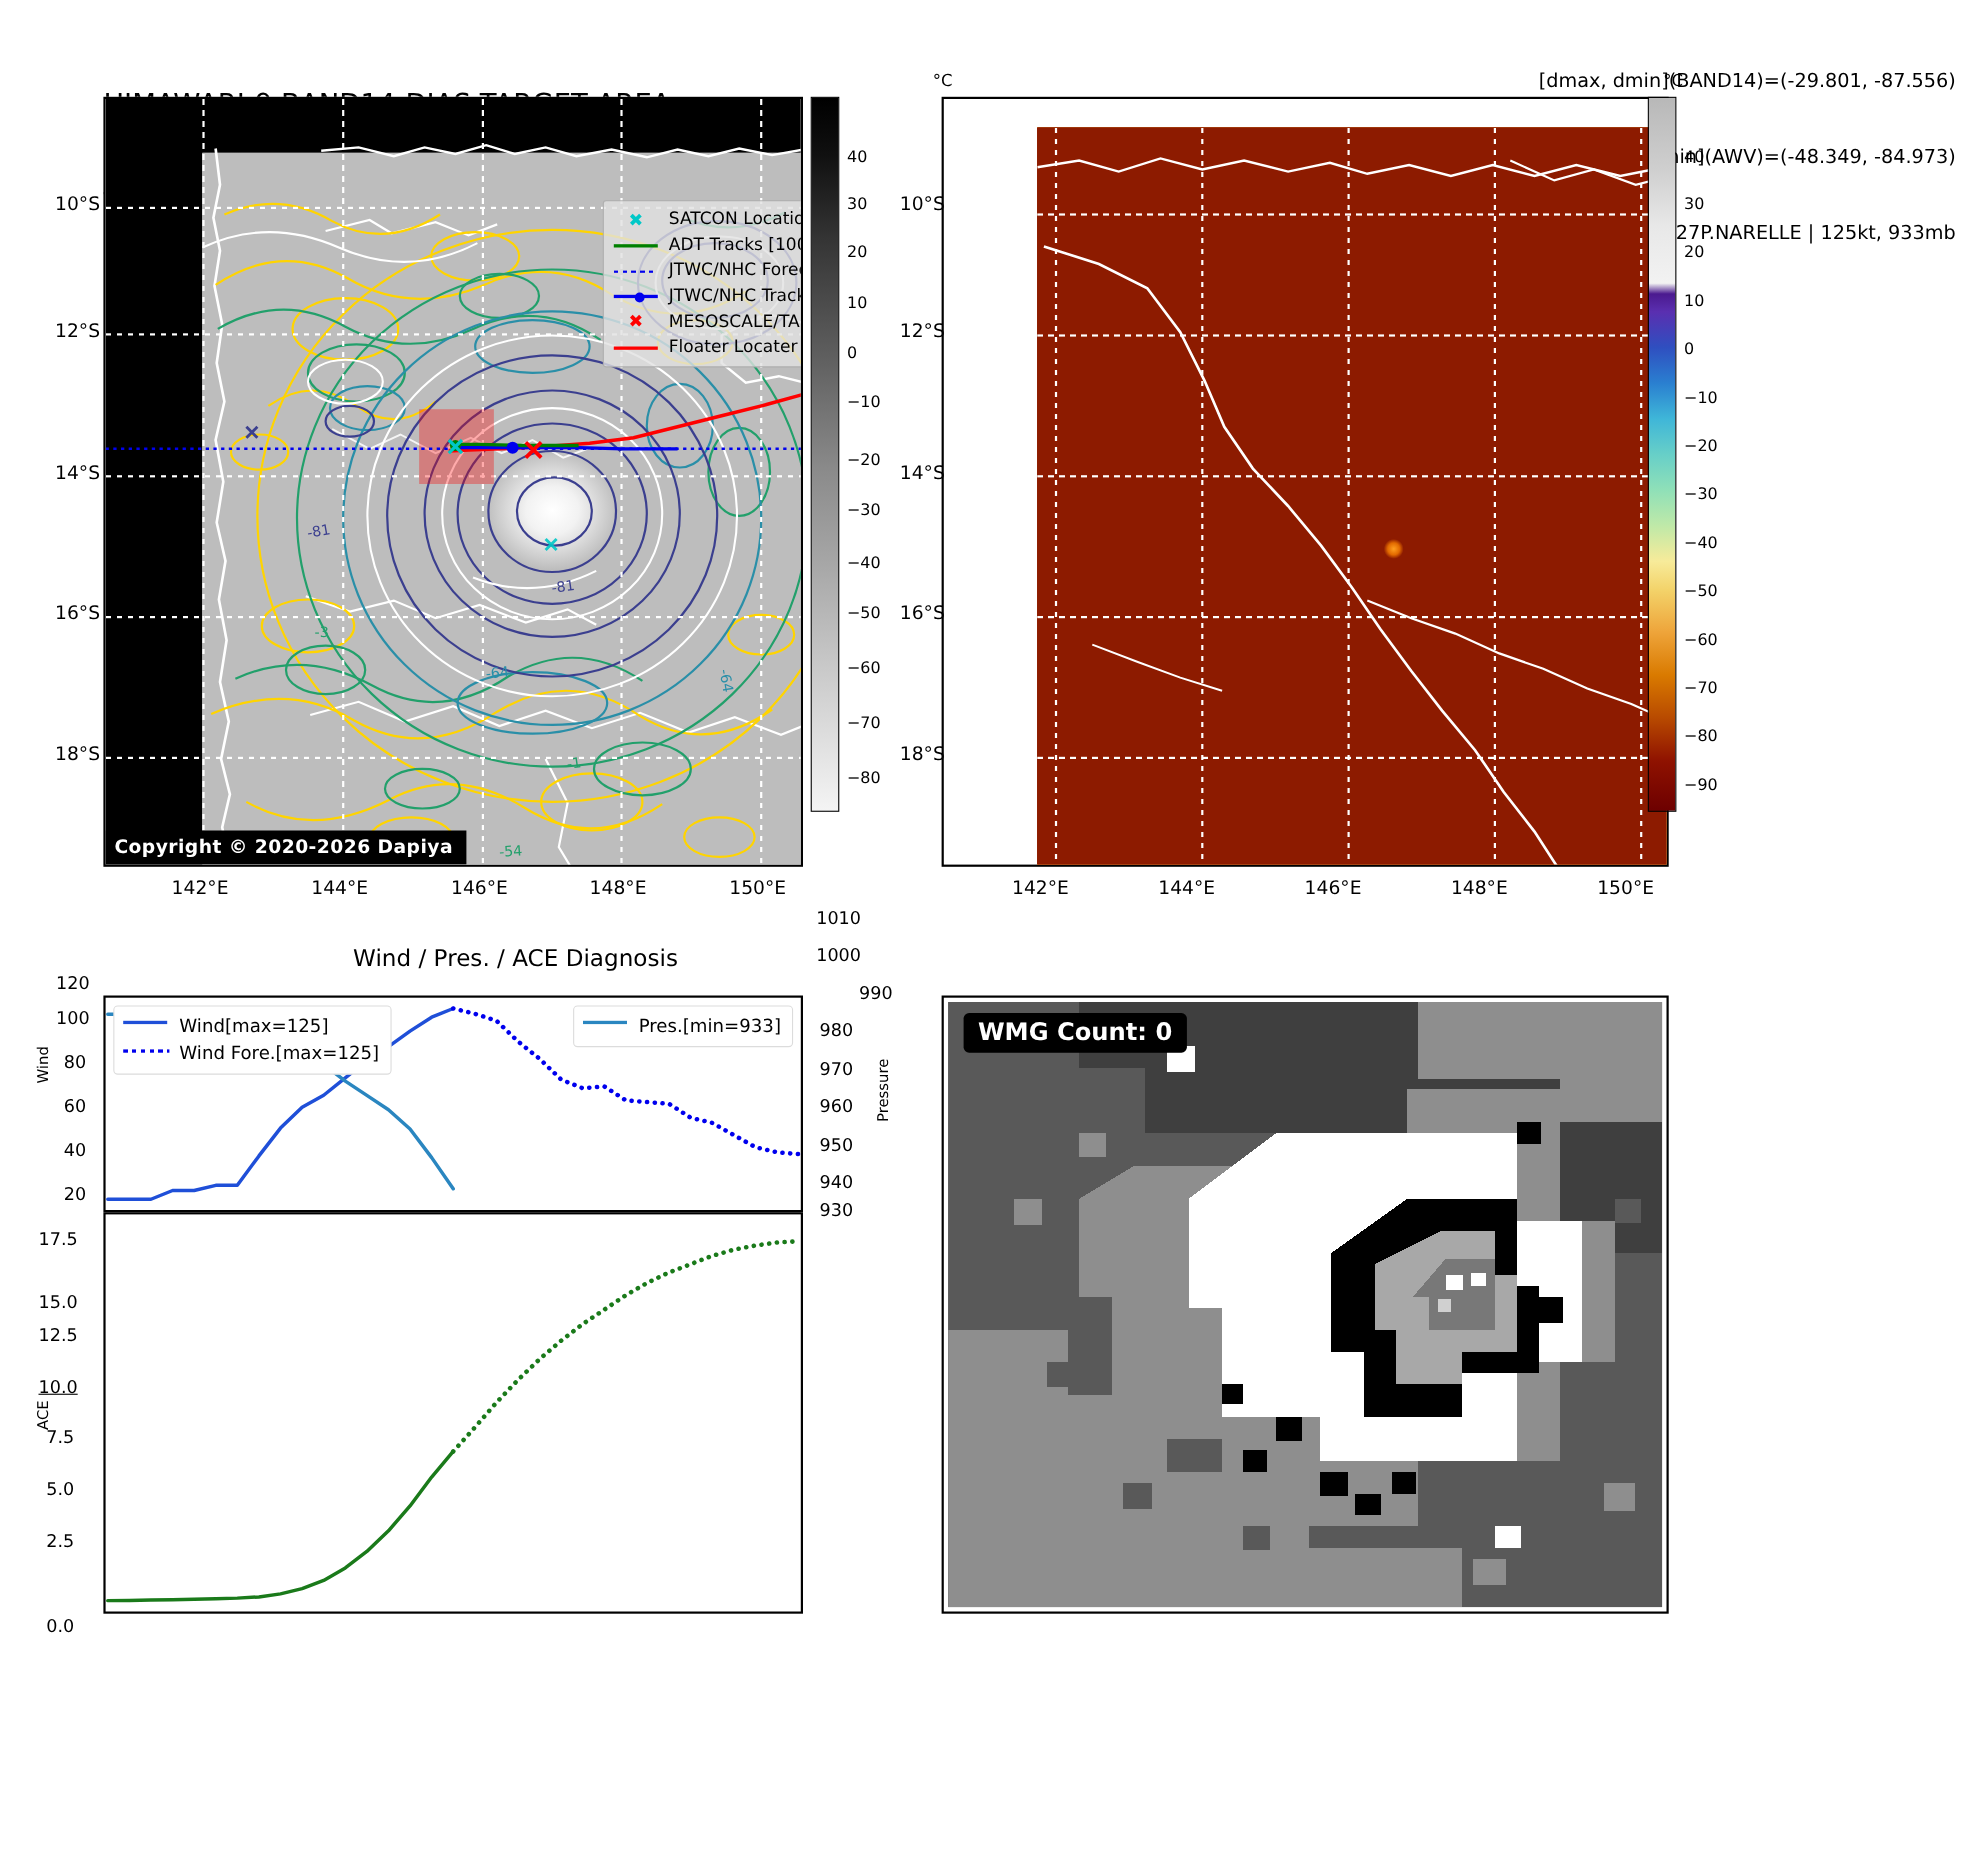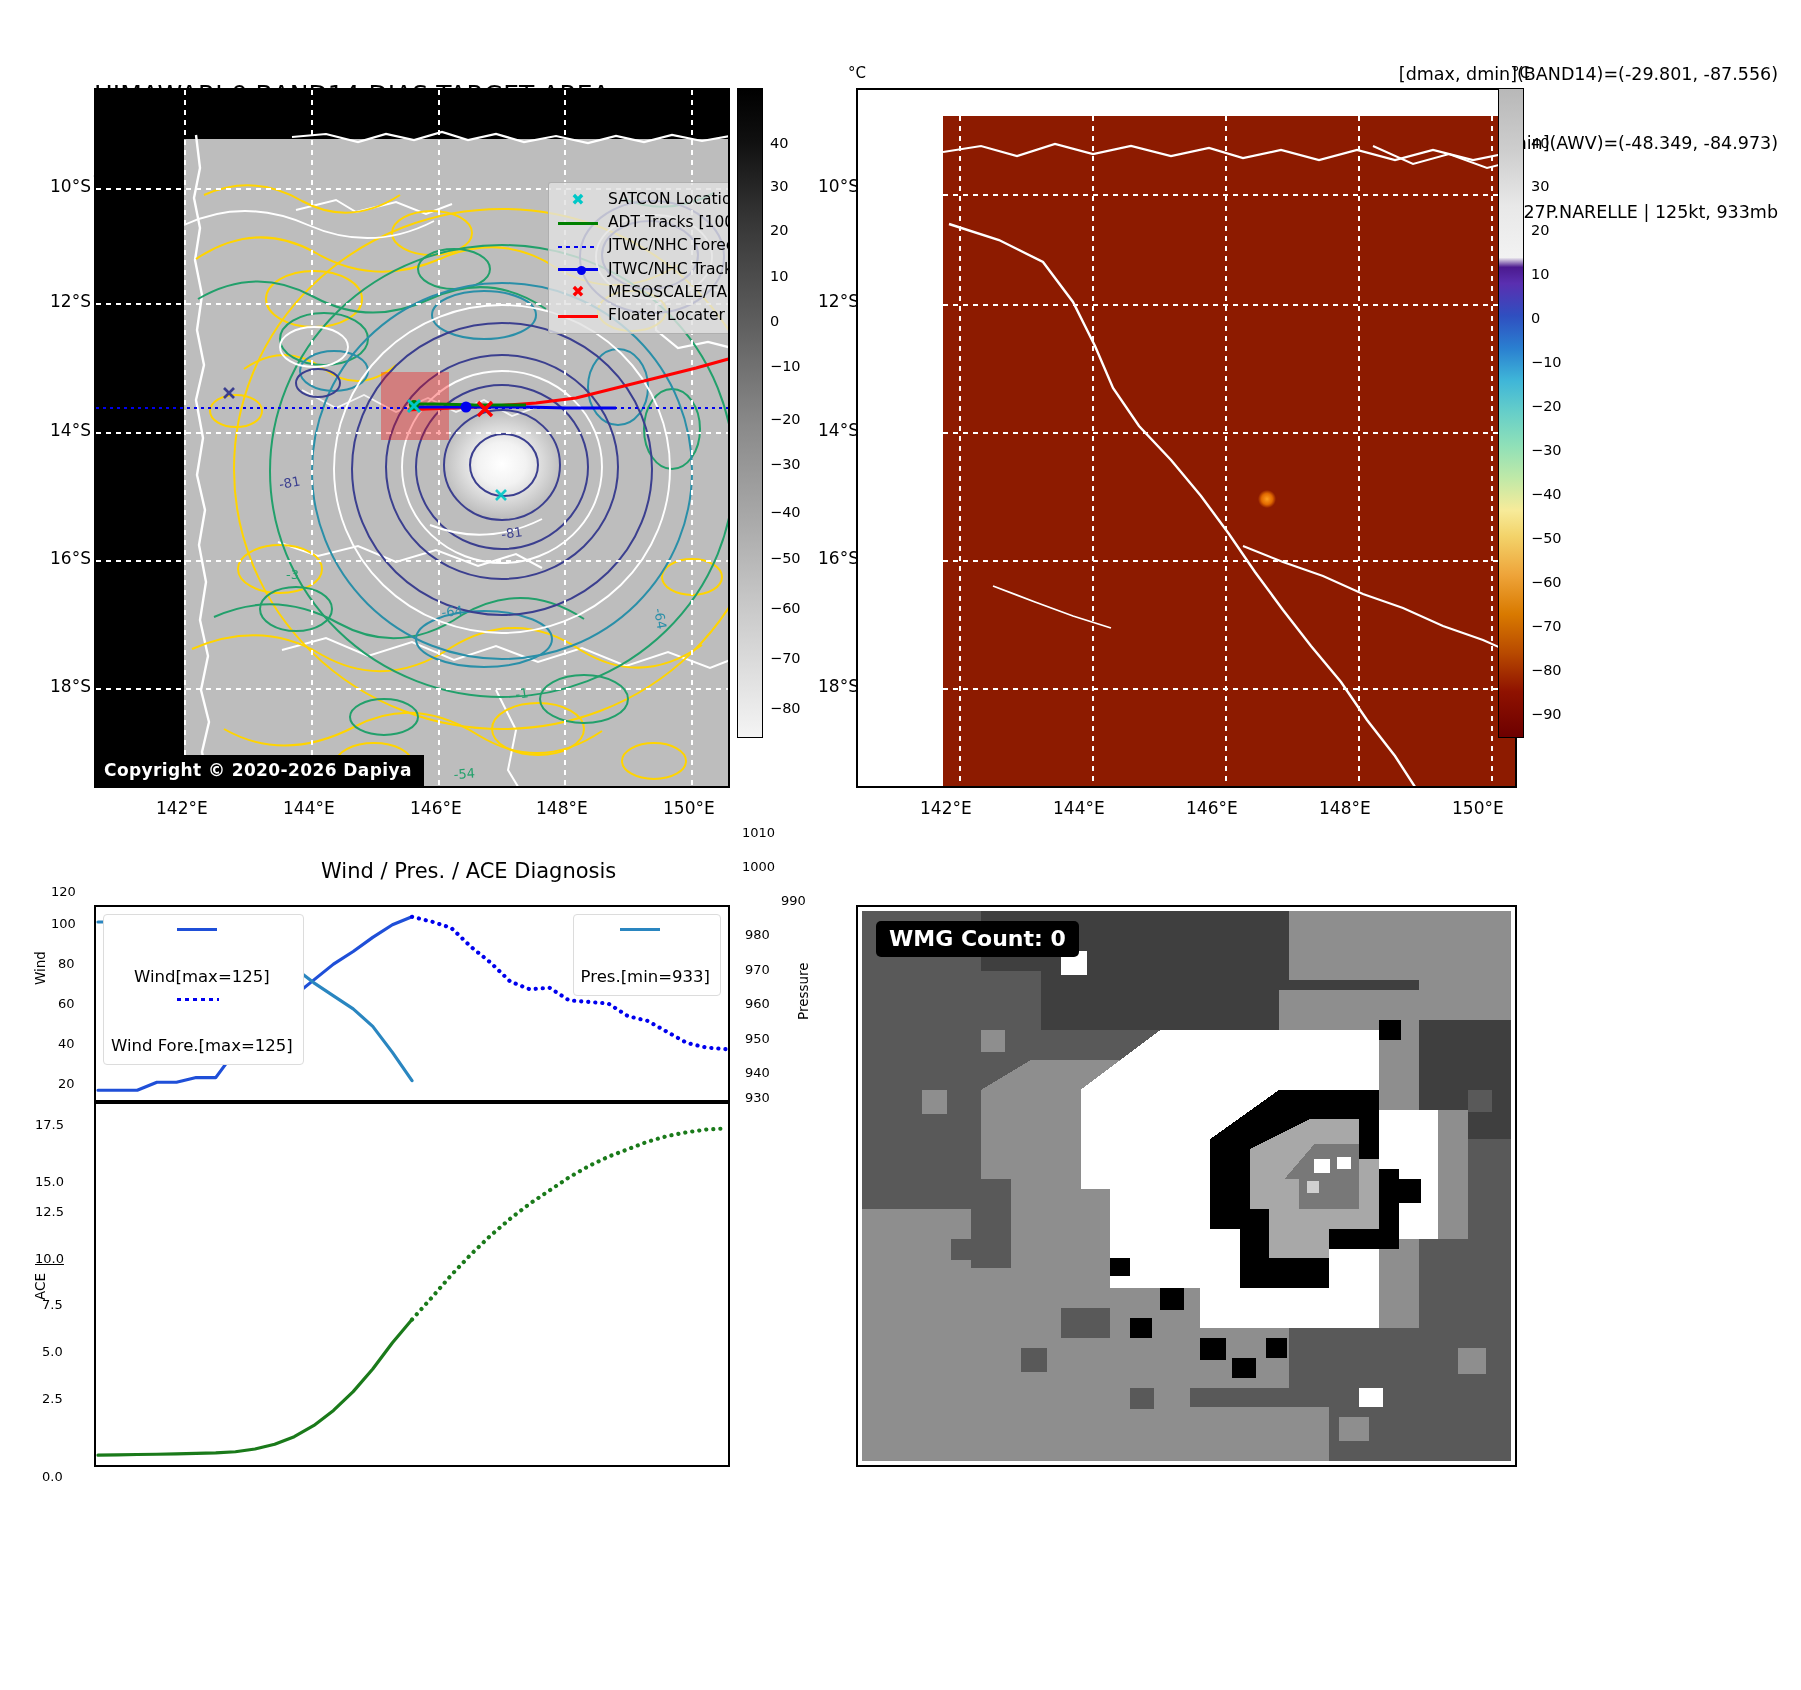--- a/index.html
+++ b/index.html
@@ -3,21 +3,21 @@
 <meta charset="utf-8">
 <style>
   html,body{margin:0;padding:0;background:#ffffff;}
   body{width:1801px;height:1690px;font-family:"DejaVu Sans",sans-serif;color:#000;position:relative;overflow:hidden;}
   .page{position:absolute;inset:0;}
 
   
   .ttl{position:absolute;font-size:25px;line-height:30px;white-space:pre;}
   .hdr-right{position:absolute;right:23px;top:17px;text-align:right;font-size:17.5px;line-height:23px;white-space:pre;}
   .tick{position:absolute;font-size:17px;white-space:nowrap;}
-  .tickC{position:absolute;font-size:13px;white-space:nowrap;}
+  .tickC{position:absolute;font-size:16px;white-space:nowrap;}
   .cbunit{position:absolute;font-size:15px;}
 
   
   .frame{position:absolute;box-sizing:border-box;border:2.5px solid #000;background:#fff;}
 
   
   #tl{left:94px;top:88px;width:636px;height:700px;overflow:hidden;}
   #tl .sea{position:absolute;left:0;top:0;width:100%;height:100%;
     background:#000;}
   #tl .irbody{position:absolute;left:88px;top:49px;width:548px;height:651px;
@@ -69,21 +69,21 @@
   #tr .grid{position:absolute;}
   #tr .gh{height:2px;left:85px;right:0;background:repeating-linear-gradient(to right,#fff 0 5px,transparent 5px 10px);}
   #tr .gv{width:2px;top:26px;bottom:0;background:repeating-linear-gradient(to bottom,#fff 0 5px,transparent 5px 10px);}
 
   
   #bl-wind{left:94px;top:905px;width:636px;height:197px;}
   #bl-ace{left:94px;top:1102px;width:636px;height:365px;}
   .chtitle{position:absolute;font-size:21px;}
   .lg{position:absolute;background:#fff;border:1.6px solid #dcdcdc;border-radius:4px;
       padding:5px 10px 6px 7px;font-size:16.5px;line-height:25px;white-space:nowrap;}
-  .lg .row{display:flex;align-items:center;flex-direction:column;}
+  .lg .row{display:flex;align-items:flex-start;}
   .lg .gl{width:44px;flex:0 0 44px;position:relative;height:20px;margin-right:8px;}
   .vlabel{position:absolute;font-size:13.5px;transform:rotate(-90deg);transform-origin:left top;white-space:nowrap;}
 
   
   #br{left:856px;top:905px;width:661px;height:562px;overflow:hidden;}
   #br .inner{position:absolute;left:4px;top:4px;right:4px;bottom:4px;background:#595959;}
   #br .badge{position:absolute;left:18px;top:14px;background:#000;color:#fff;font-weight:bold;
     font-size:22px;padding:5px 13px 6px 13px;border-radius:5px;white-space:nowrap;z-index:5;}
 
   

